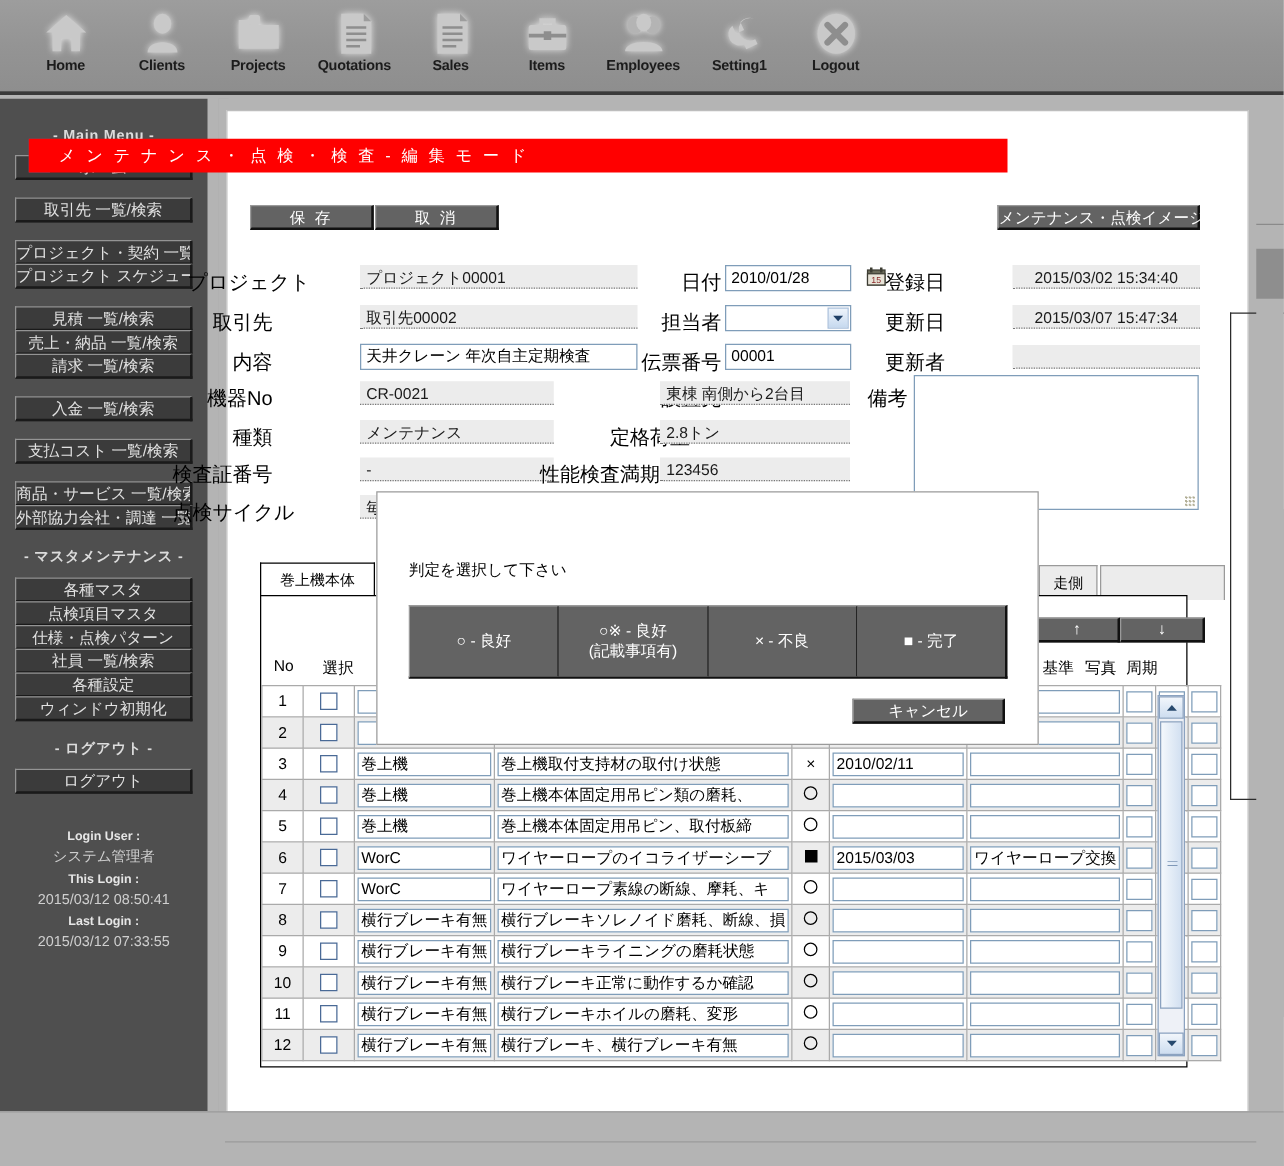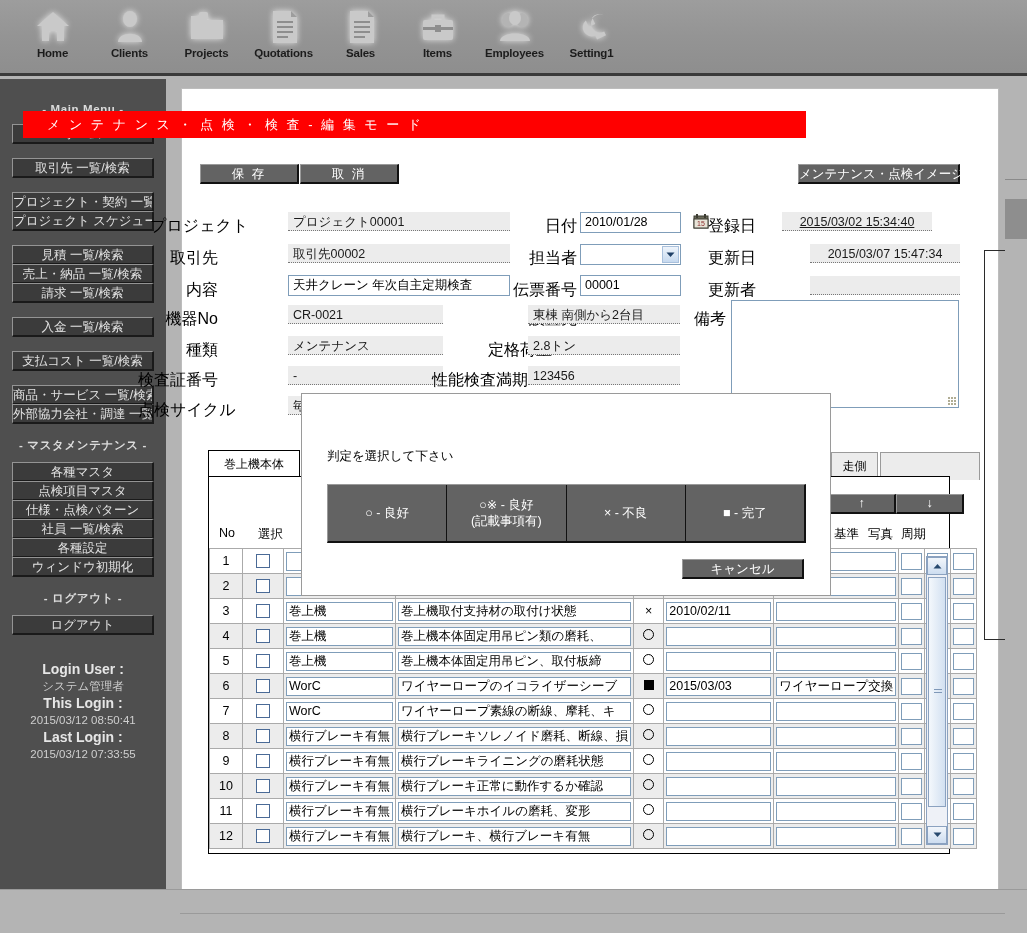--- a/index.html
+++ b/index.html
@@ -45,21 +45,21 @@
   .sb-group{ margin-bottom:14px; }
   .sb-btn{
     display:block; width:142px; margin:0 auto; height:20px; line-height:18px;
     background:#3b3b3b; color:#e2e2e2; text-align:center;
     font-size:12.5px; border:1px solid #949494;
     border-right:2px solid #1a1a1a; border-bottom:2px solid #1a1a1a;
     cursor:pointer; overflow:hidden; white-space:nowrap;
   }
   .sb-btn + .sb-btn{ margin-top:-1px; }
   .sb-info{ text-align:center; margin-top:26px; line-height:17px; }
-  .sb-info .k{ font-weight:bold; font-size:14px; color:#e6e6e6; }
+  .sb-info .k{ font-weight:bold; font-size:10px; color:#e6e6e6; }
   .sb-info .v{ font-size:11.5px; color:#cfcfcf; }
   #copyright{
     position:absolute; left:0; top:898px; width:540px;
     font-size:11.5px; color:#2b2b2b; text-align:center;
     font-family:"Liberation Mono","DejaVu Sans Mono",monospace;
   }
 
   
   #shell{
     position:absolute; left:175px; top:79px; width:830px; height:819px;
@@ -308,20 +308,29 @@
       <span class="navlabel">Employees</span>
     </div>
     <div class="navitem">
       <span class="navicon">
         <svg width="40" height="40" viewBox="0 0 40 40">
           <path d="M27 5 a9 9 0 1 0 6 15 l3 3 -7 7 -3 -3 a9 9 0 0 1 -14 -11 l5 5 5 -5 -5 -5 a9 9 0 0 1 10 -6 Z" fill="#c9c9c9" transform="rotate(20 20 20)"></path>
         </svg>
       </span>
       <span class="navlabel">Setting1</span>
     </div>
+    <div class="navitem">
+      <span class="navicon">
+        <svg width="40" height="40" viewBox="0 0 40 40">
+          <ellipse cx="20" cy="20" rx="15" ry="16" fill="#c9c9c9"></ellipse>
+          <path d="M13 13 L27 27 M27 13 L13 27" stroke="#8e8e8e" stroke-width="5" stroke-linecap="round"></path>
+        </svg>
+      </span>
+      <span class="navlabel">Logout</span>
+    </div>
   </div>
 
 <div id="sidebar">
   <div class="sb-head">- Main Menu -</div>
   <div id="sb-groups">
       <div class="sb-group">
         <div class="sb-btn">ホーム</div>
       </div>
       <div class="sb-group">
         <div class="sb-btn">取引先 一覧/検索</div>
@@ -431,21 +440,21 @@
 <div class="flbl" style="left:490px;top:309px;width:87px;">設置先</div>
 <div class="fval" style="left:528px;top:305px;width:152px;">東棟 南側から2台目</div>
 
 <div class="flbl" style="left:488px;top:340px;width:62px;">定格荷重</div>
 <div class="fval" style="left:528px;top:336px;width:152px;">2.8トン</div>
 
 <div class="flbl" style="left:430px;top:370px;width:98px;">性能検査満期</div>
 <div class="fval" style="left:528px;top:366px;width:152px;">123456</div>
 
 <div class="flbl" style="left:700px;top:216px;width:56px;">登録日</div>
-<div class="fval" style="left:782px;top:212px;width:150px;text-align:center;text-decoration:underline;">2015/03/02 15:34:40</div>
+<div class="fval" style="left:810px;top:212px;width:150px;text-align:center;">2015/03/02 15:34:40</div>
 
 <div class="flbl" style="left:700px;top:248px;width:56px;">更新日</div>
 <div class="fval" style="left:810px;top:244px;width:150px;text-align:center;">2015/03/07 15:47:34</div>
 
 <div class="flbl" style="left:700px;top:280px;width:56px;">更新者</div>
 <div class="fval" style="left:810px;top:276px;width:150px;"></div>
 
 <div class="flbl" style="left:686px;top:309px;width:40px;">備考</div>
 <div id="memo">
     <span class="grip"></span>

